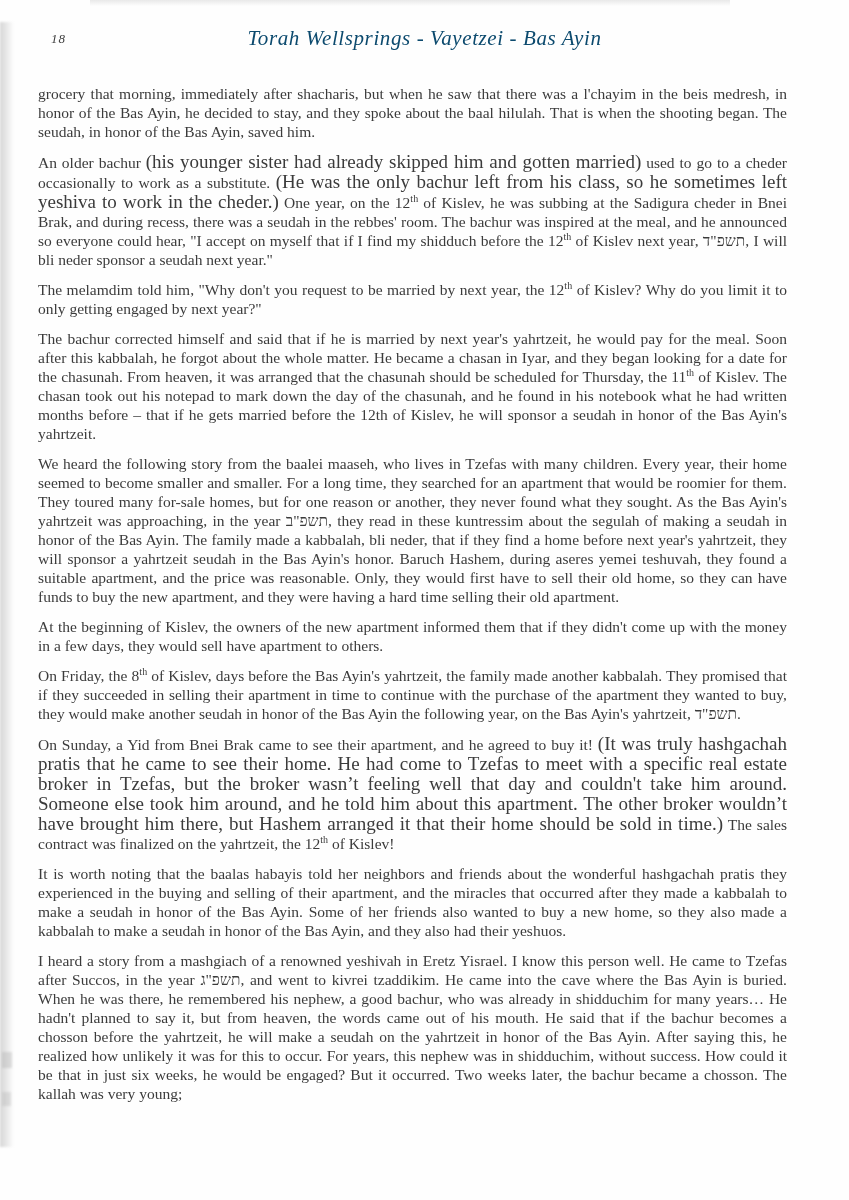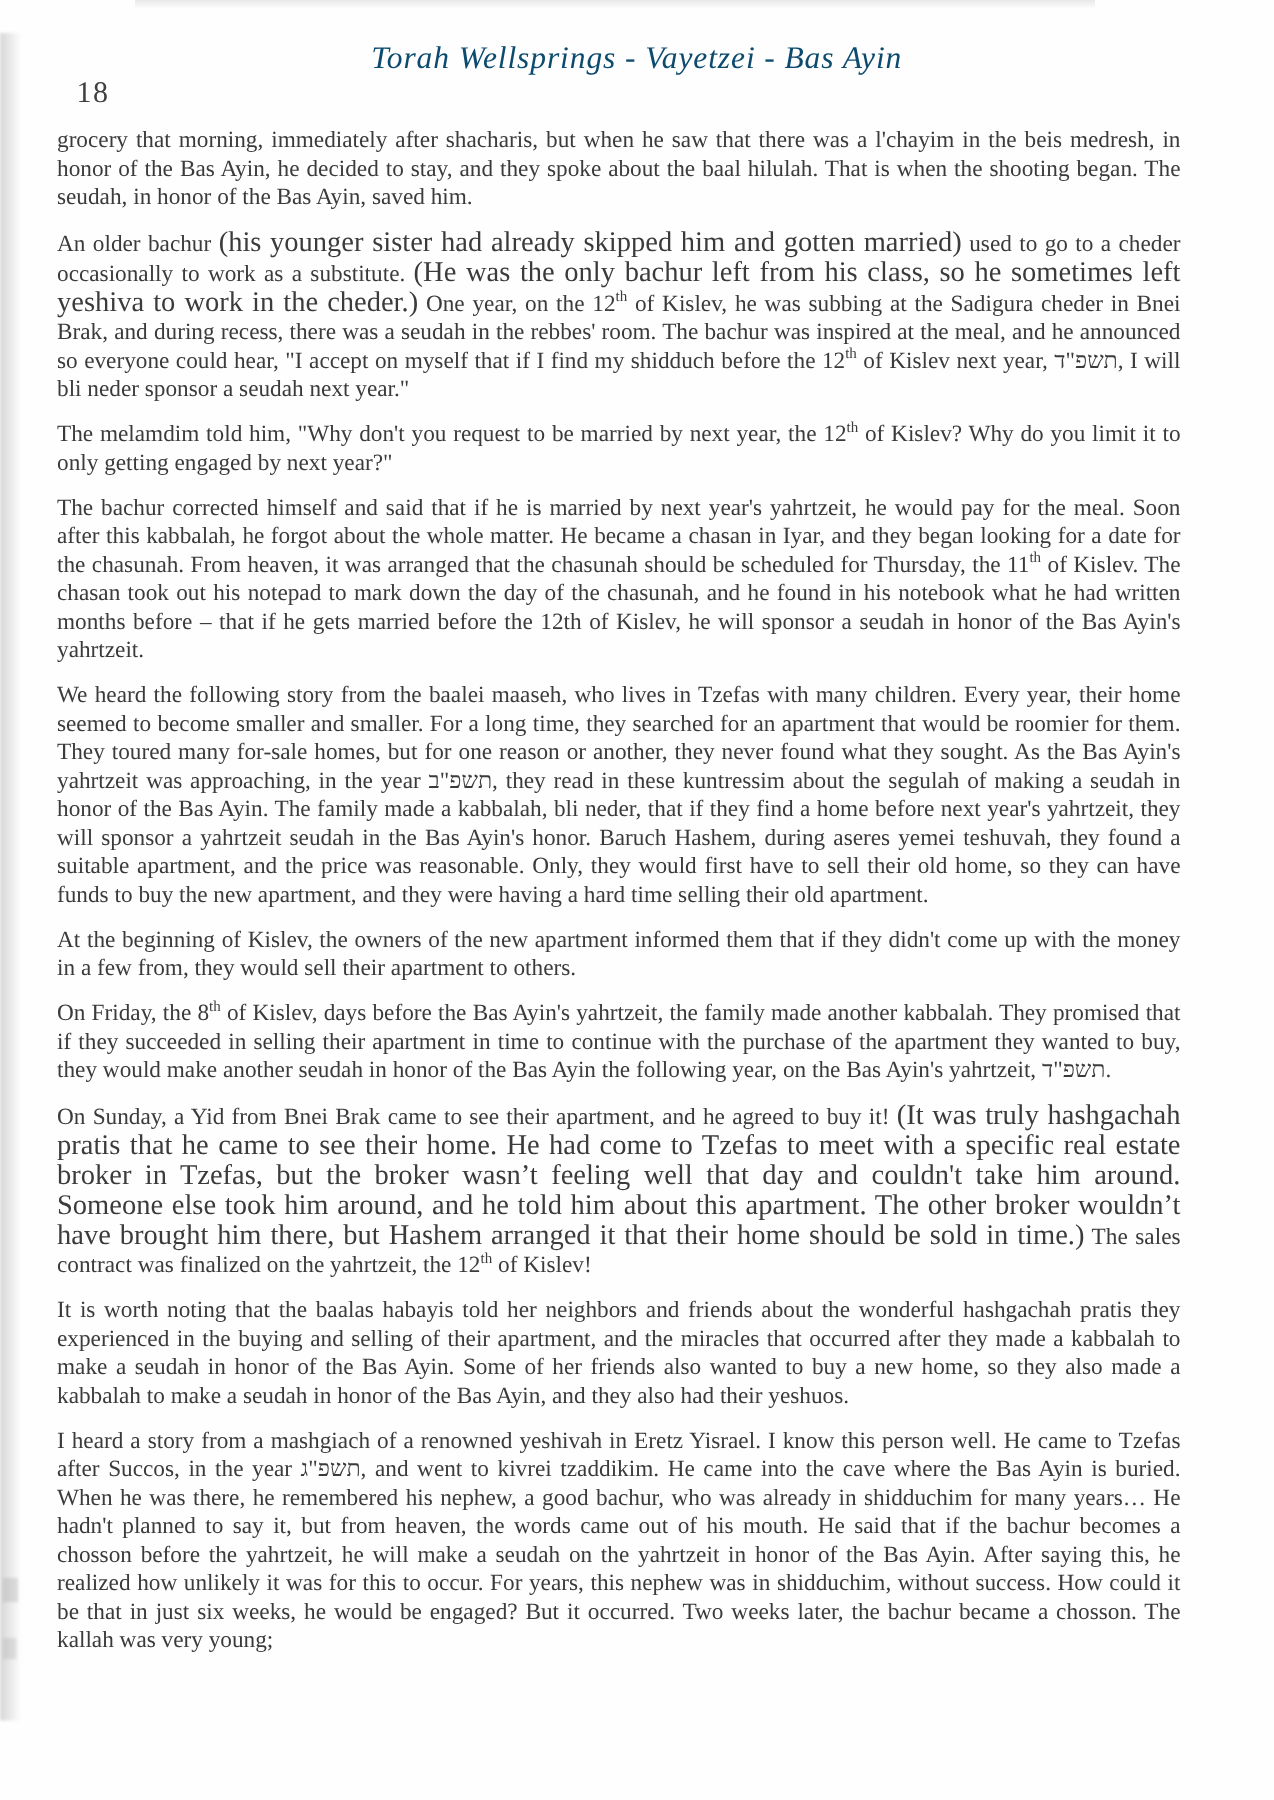--- a/index.html
+++ b/index.html
@@ -58,24 +58,24 @@
     position: absolute;
     top: 26px;
     left: 0;
     width: 100%;
     height: 34px;
   }
   .page-number {
     position: absolute;
     left: 51px;
     top: 5px;
-    font-size: 20px;
+    font-style: italic;
+    font-size: 13px;
     letter-spacing: 1px;
     color: #404040;
-    margin-top: 20px;
   }
   .page-title {
     position: absolute;
     top: 0;
     left: 0;
     width: 100%;
     text-align: center;
     font-style: italic;
     font-size: 21px;
     letter-spacing: 0.6px;
@@ -120,19 +120,19 @@
     <div class="page-number">18</div>
     <div class="page-title">Torah Wellsprings - Vayetzei - Bas Ayin</div>
   </div>
 
   <div class="body-text" id="body-text">
       <p class="body-para"><span>grocery that morning, immediately after shacharis, but when he saw that there was a l'chayim in the beis medresh, in honor of the Bas Ayin, he decided to stay, and they spoke about the baal hilulah. That is when the shooting began. The seudah, in honor of the Bas Ayin, saved him.</span></p>
       <p class="body-para"><span>An older bachur </span><span class="run-small">(his younger sister had already skipped him and gotten married)</span><span> used to go to a cheder occasionally to work as a substitute. </span><span class="run-small">(He was the only bachur left from his class, so he sometimes left yeshiva to work in the cheder.)</span><span> One year, on the 12</span><sup class="run-sup">th</sup><span> of Kislev, he was subbing at the Sadigura cheder in Bnei Brak, and during recess, there was a seudah in the rebbes' room. The bachur was inspired at the meal, and he announced so everyone could hear, "I accept on myself that if I find my shidduch before the 12</span><sup class="run-sup">th</sup><span> of Kislev next year, </span><span class="run-hebrew" dir="rtl">תשפ"ד</span><span>, I will bli neder sponsor a seudah next year."</span></p>
       <p class="body-para"><span>The melamdim told him, "Why don't you request to be married by next year, the 12</span><sup class="run-sup">th</sup><span> of Kislev? Why do you limit it to only getting engaged by next year?"</span></p>
       <p class="body-para"><span>The bachur corrected himself and said that if he is married by next year's yahrtzeit, he would pay for the meal. Soon after this kabbalah, he forgot about the whole matter. He became a chasan in Iyar, and they began looking for a date for the chasunah. From heaven, it was arranged that the chasunah should be scheduled for Thursday, the 11</span><sup class="run-sup">th</sup><span> of Kislev. The chasan took out his notepad to mark down the day of the chasunah, and he found in his notebook what he had written months before – that if he gets married before the 12th of Kislev, he will sponsor a seudah in honor of the Bas Ayin's yahrtzeit.</span></p>
       <p class="body-para"><span>We heard the following story from the baalei maaseh, who lives in Tzefas with many children. Every year, their home seemed to become smaller and smaller. For a long time, they searched for an apartment that would be roomier for them. They toured many for-sale homes, but for one reason or another, they never found what they sought. As the Bas Ayin's yahrtzeit was approaching, in the year </span><span class="run-hebrew" dir="rtl">תשפ"ב</span><span>, they read in these </span><span class="run-italic">kuntressim</span><span> about the segulah of making a </span><span class="run-italic">seudah</span><span> in honor of the Bas Ayin. The family made a kabbalah, bli neder, that if they find a home before next year's yahrtzeit, they will sponsor a yahrtzeit seudah in the Bas Ayin's honor. Baruch Hashem, during aseres yemei teshuvah, they found a suitable apartment, and the price was reasonable. Only, they would first have to sell their old home, so they can have funds to buy the new apartment, and they were having a hard time selling their old apartment.</span></p>
-      <p class="body-para"><span>At the beginning of Kislev, the owners of the new apartment informed them that if they didn't come up with the money in a few from, they would sell their apartment to others.</span></p>
+      <p class="body-para"><span>At the beginning of Kislev, the owners of the new apartment informed them that if they didn't come up with the money in a few days, they would sell have apartment to others.</span></p>
       <p class="body-para"><span>On Friday, the 8</span><sup class="run-sup">th</sup><span> of Kislev, days before the Bas Ayin's yahrtzeit, the family made another kabbalah. They promised that if they succeeded in selling their apartment in time to continue with the purchase of the apartment they wanted to buy, they would make another seudah in honor of the Bas Ayin the following year, on the Bas Ayin's yahrtzeit, </span><span class="run-hebrew" dir="rtl">תשפ"ד</span><span>.</span></p>
       <p class="body-para"><span>On Sunday, a Yid from Bnei Brak came to see their apartment, and he agreed to buy it! </span><span class="run-small">(It was truly hashgachah pratis that he came to see their home. He had come to Tzefas to meet with a specific real estate broker in Tzefas, but the broker wasn’t feeling well that day and couldn't take him around. Someone else took him around, and he told him about this apartment. The other broker wouldn’t have brought him there, but Hashem arranged it that their home should be sold in time.)</span><span> The sales contract was finalized on the yahrtzeit, the 12</span><sup class="run-sup">th</sup><span> of Kislev!</span></p>
       <p class="body-para"><span>It is worth noting that the baalas habayis told her neighbors and friends about the wonderful hashgachah pratis they experienced in the buying and selling of their apartment, and the miracles that occurred after they made a kabbalah to make a seudah in honor of the Bas Ayin. Some of her friends also wanted to buy a new home, so they also made a kabbalah to make a seudah in honor of the Bas Ayin, and they also had their yeshuos.</span></p>
       <p class="body-para"><span>I heard a story from a mashgiach of a renowned yeshivah in Eretz Yisrael. I know this person well. He came to Tzefas after Succos, in the year </span><span class="run-hebrew" dir="rtl">תשפ"ג</span><span>, and went to kivrei tzaddikim. He came into the cave where the Bas Ayin is buried. When he was there, he remembered his nephew, a good bachur, who was already in shidduchim for many years… He hadn't planned to say it, but from heaven, the words came out of his mouth. He said that if the bachur becomes a chosson before the yahrtzeit, he will make a seudah on the yahrtzeit in honor of the Bas Ayin. After saying this, he realized how unlikely it was for this to occur. For years, this nephew was in shidduchim, without success. How could it be that in just six weeks, he would be engaged? But it occurred. Two weeks later, the bachur became a chosson. The kallah was very young;</span></p>
     </div>
 </div>
 
 </body></html>

